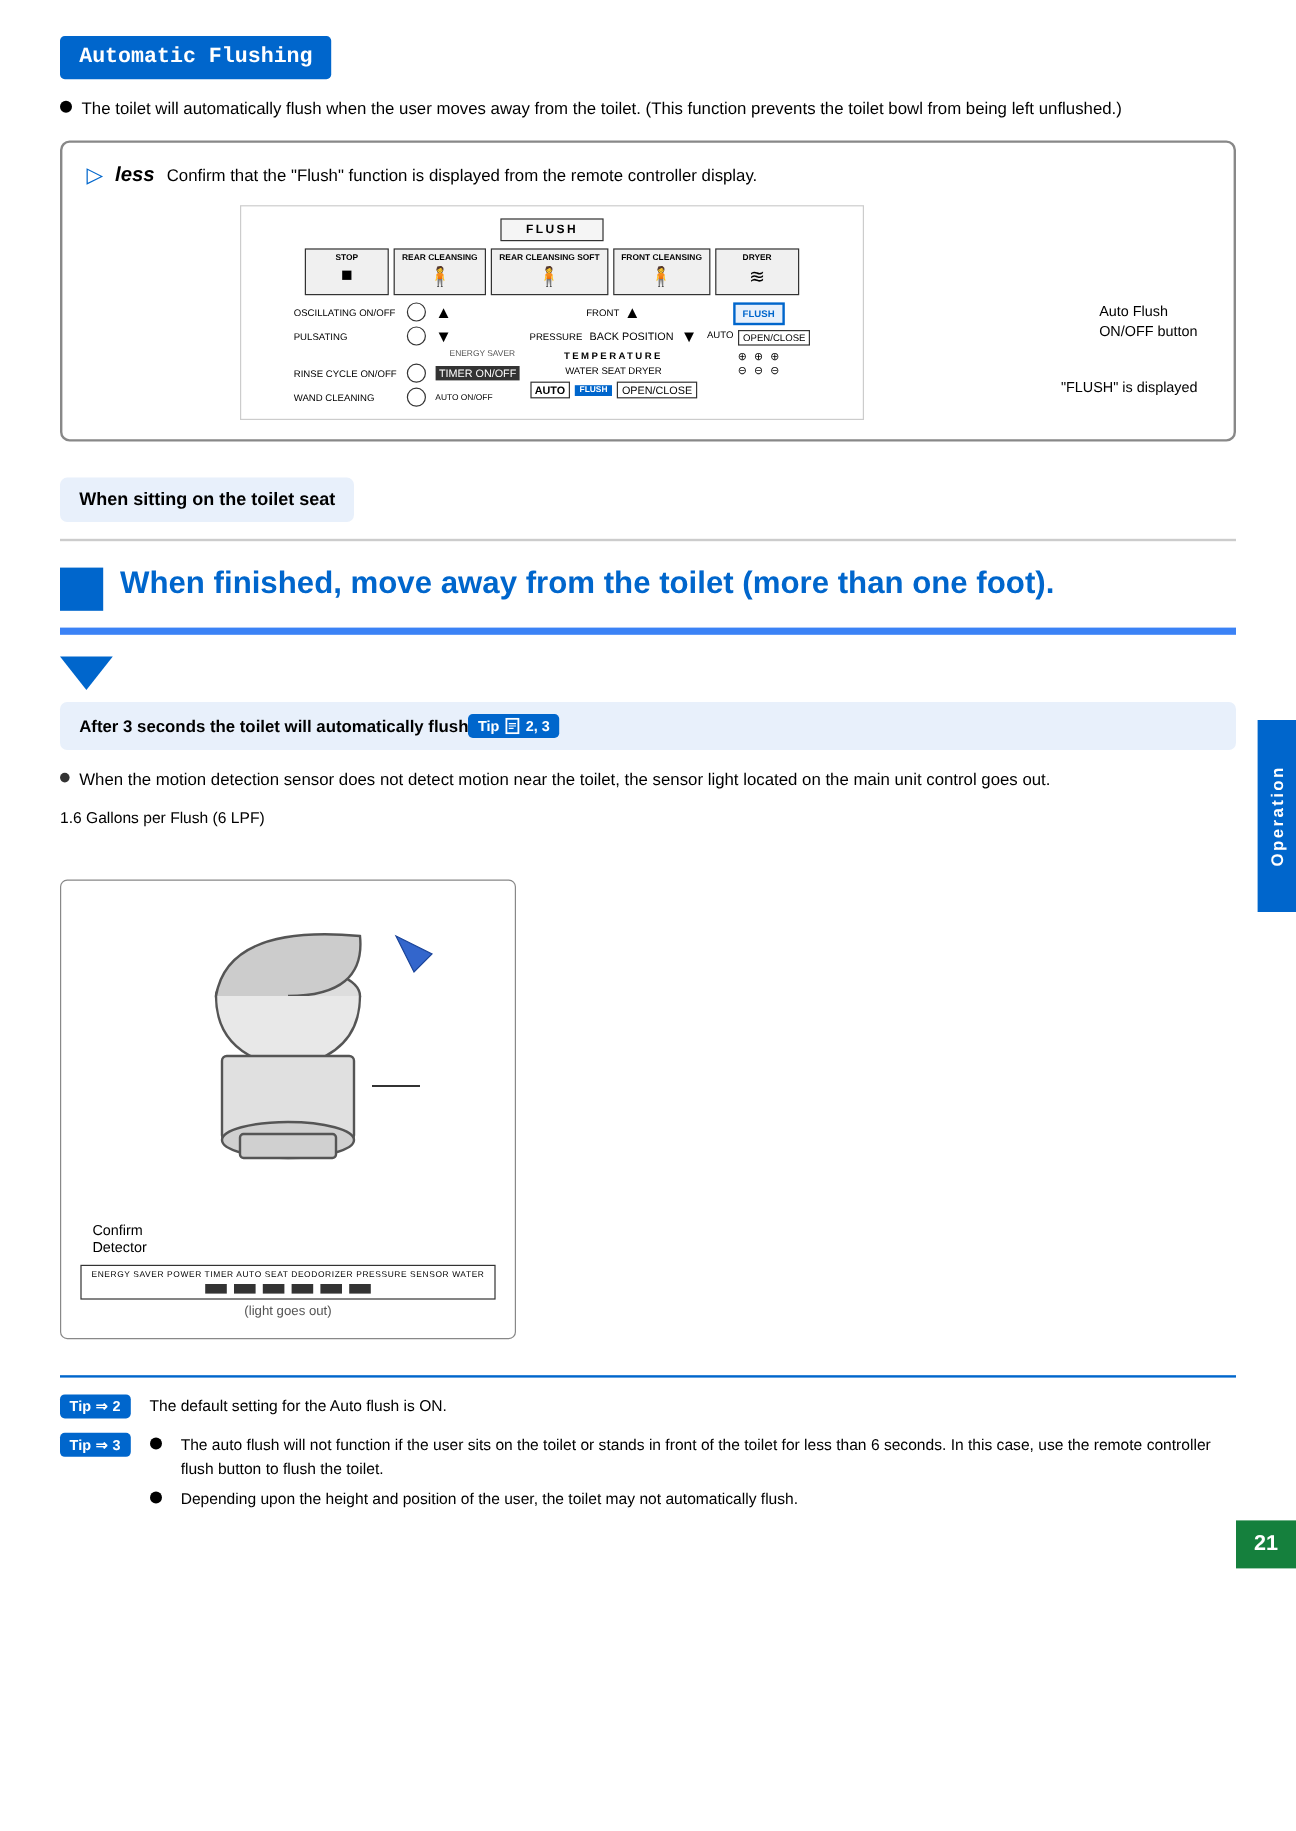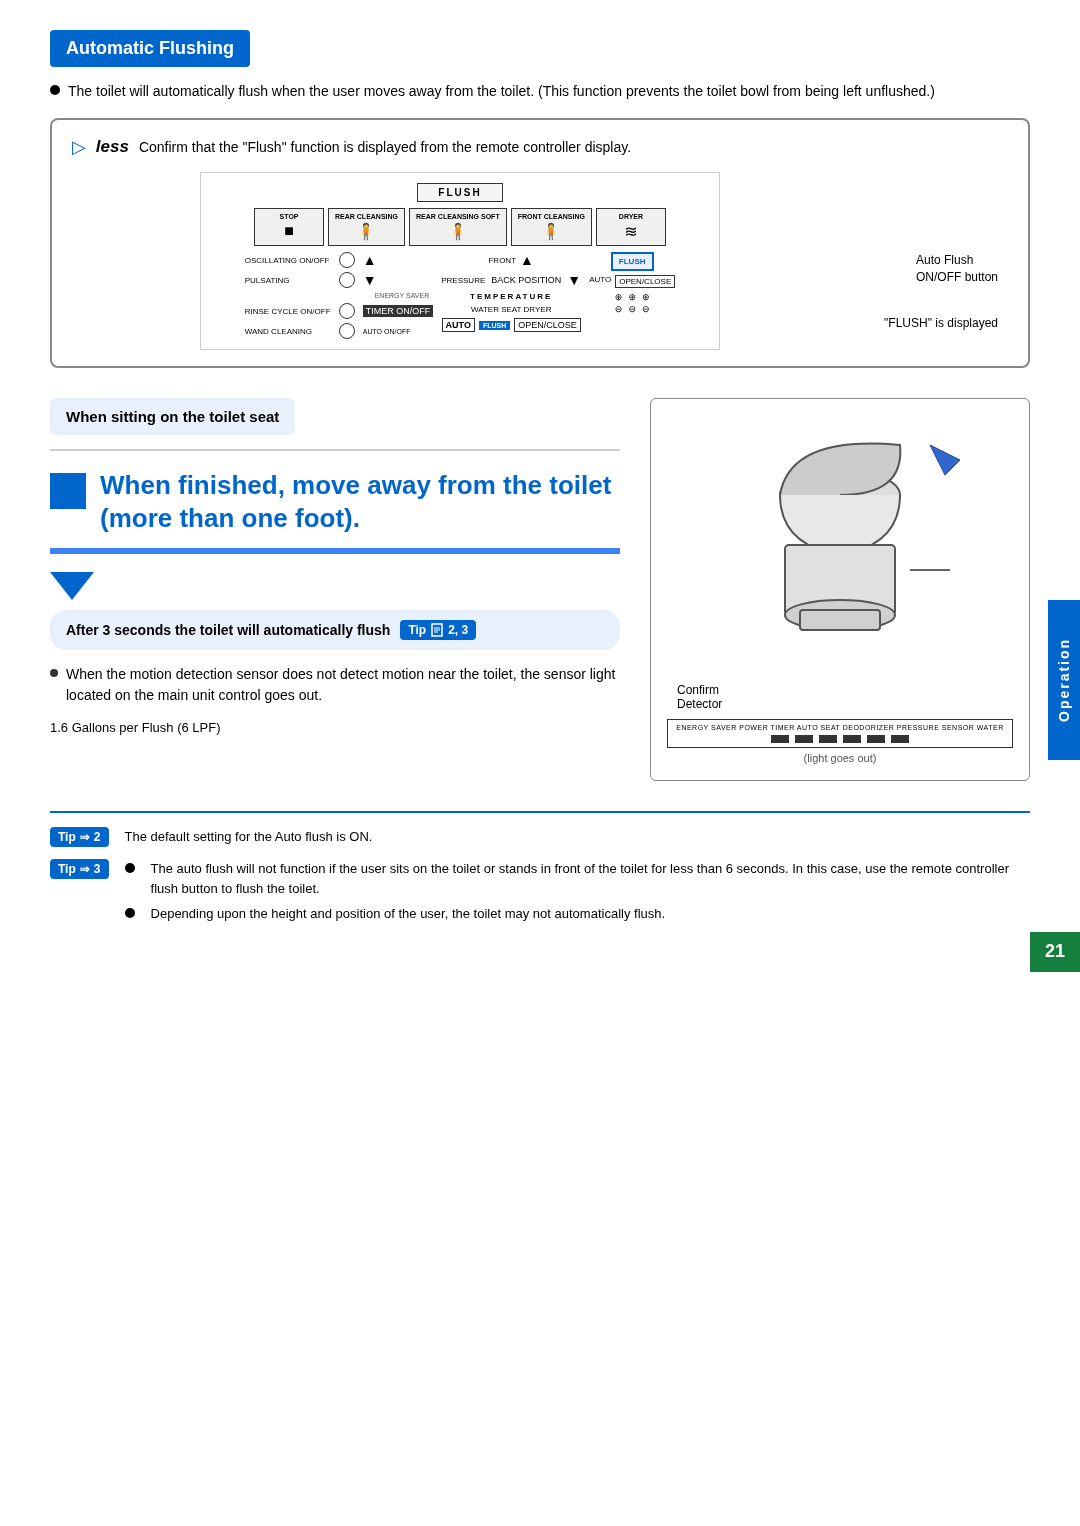--- a/index.html
+++ b/index.html
@@ -21,20 +21,21 @@
     
     .section-title {
       background: #0066cc;
       color: #fff;
       font-size: 18px;
       font-weight: bold;
       padding: 8px 16px;
       display: inline-block;
       border-radius: 4px;
       margin-bottom: 14px;
+      font-family: Liberation Mono, monospace;
     }
 
     
     .bullet-item {
       display: flex;
       align-items: flex-start;
       margin-bottom: 8px;
       font-size: 14px;
       line-height: 1.5;
     }
@@ -152,20 +153,21 @@
       padding: 1px 4px;
       font-size: 7px;
       font-weight: bold;
     }
 
     
     .lower-section {
       display: flex;
       gap: 30px;
       margin-bottom: 30px;
+      flex-direction: column;
     }
     .lower-left {
       flex: 1;
     }
     .lower-right {
       width: 380px;
       flex-shrink: 0;
     }
 
     
@@ -208,28 +210,27 @@
       height: 0;
       border-left: 22px solid transparent;
       border-right: 22px solid transparent;
       border-top: 28px solid #0066cc;
       margin: 10px 0;
     }
 
     
     .after-box {
       background: #e8f0fb;
-      border-radius: 16px;
+      border-radius: 6px;
       padding: 10px 16px;
       margin-bottom: 14px;
       font-size: 14px;
       font-weight: bold;
       display: flex;
       align-items: center;
-      gap: 10px;
     }
     .tip-badge {
       background: #0066cc;
       color: #fff;
       border-radius: 4px;
       padding: 3px 8px;
       font-size: 12px;
       font-weight: bold;
       display: flex;
       align-items: center;

